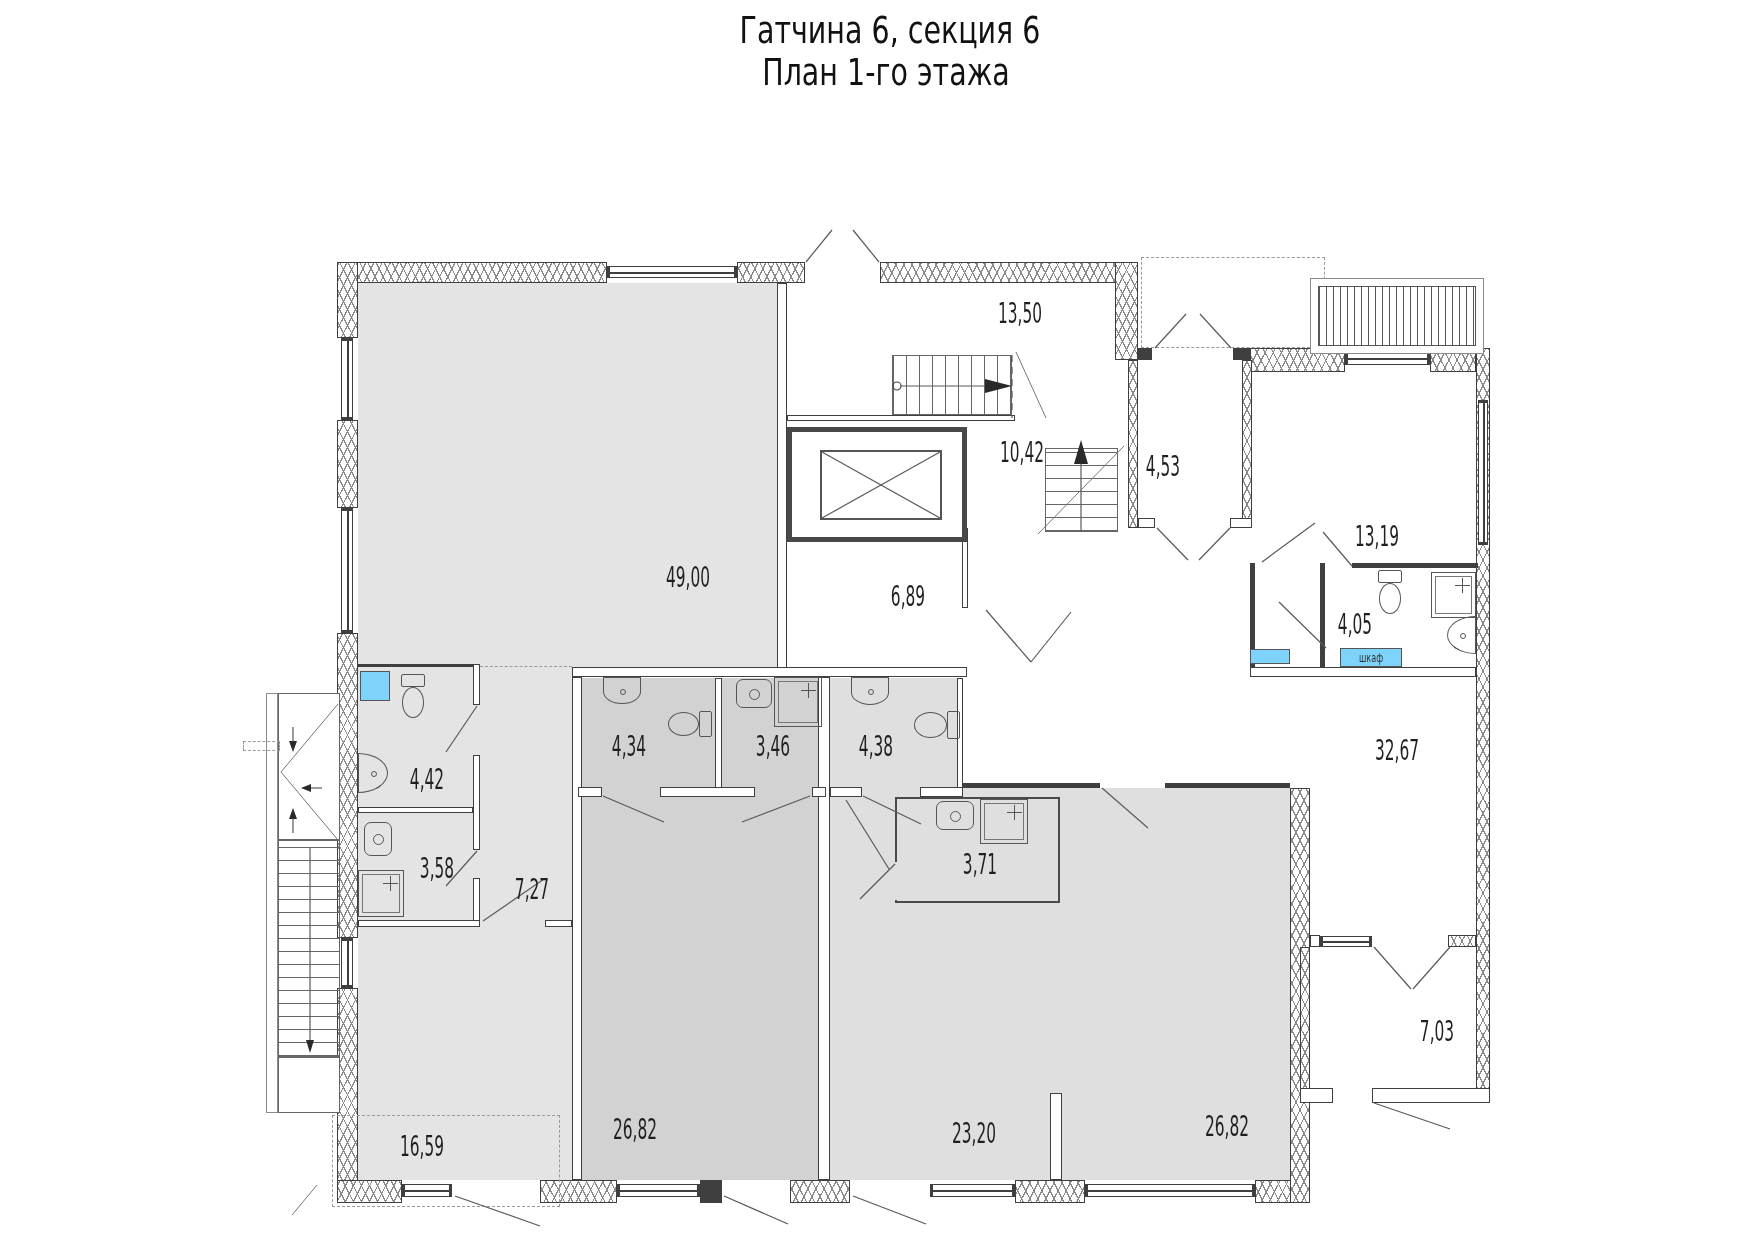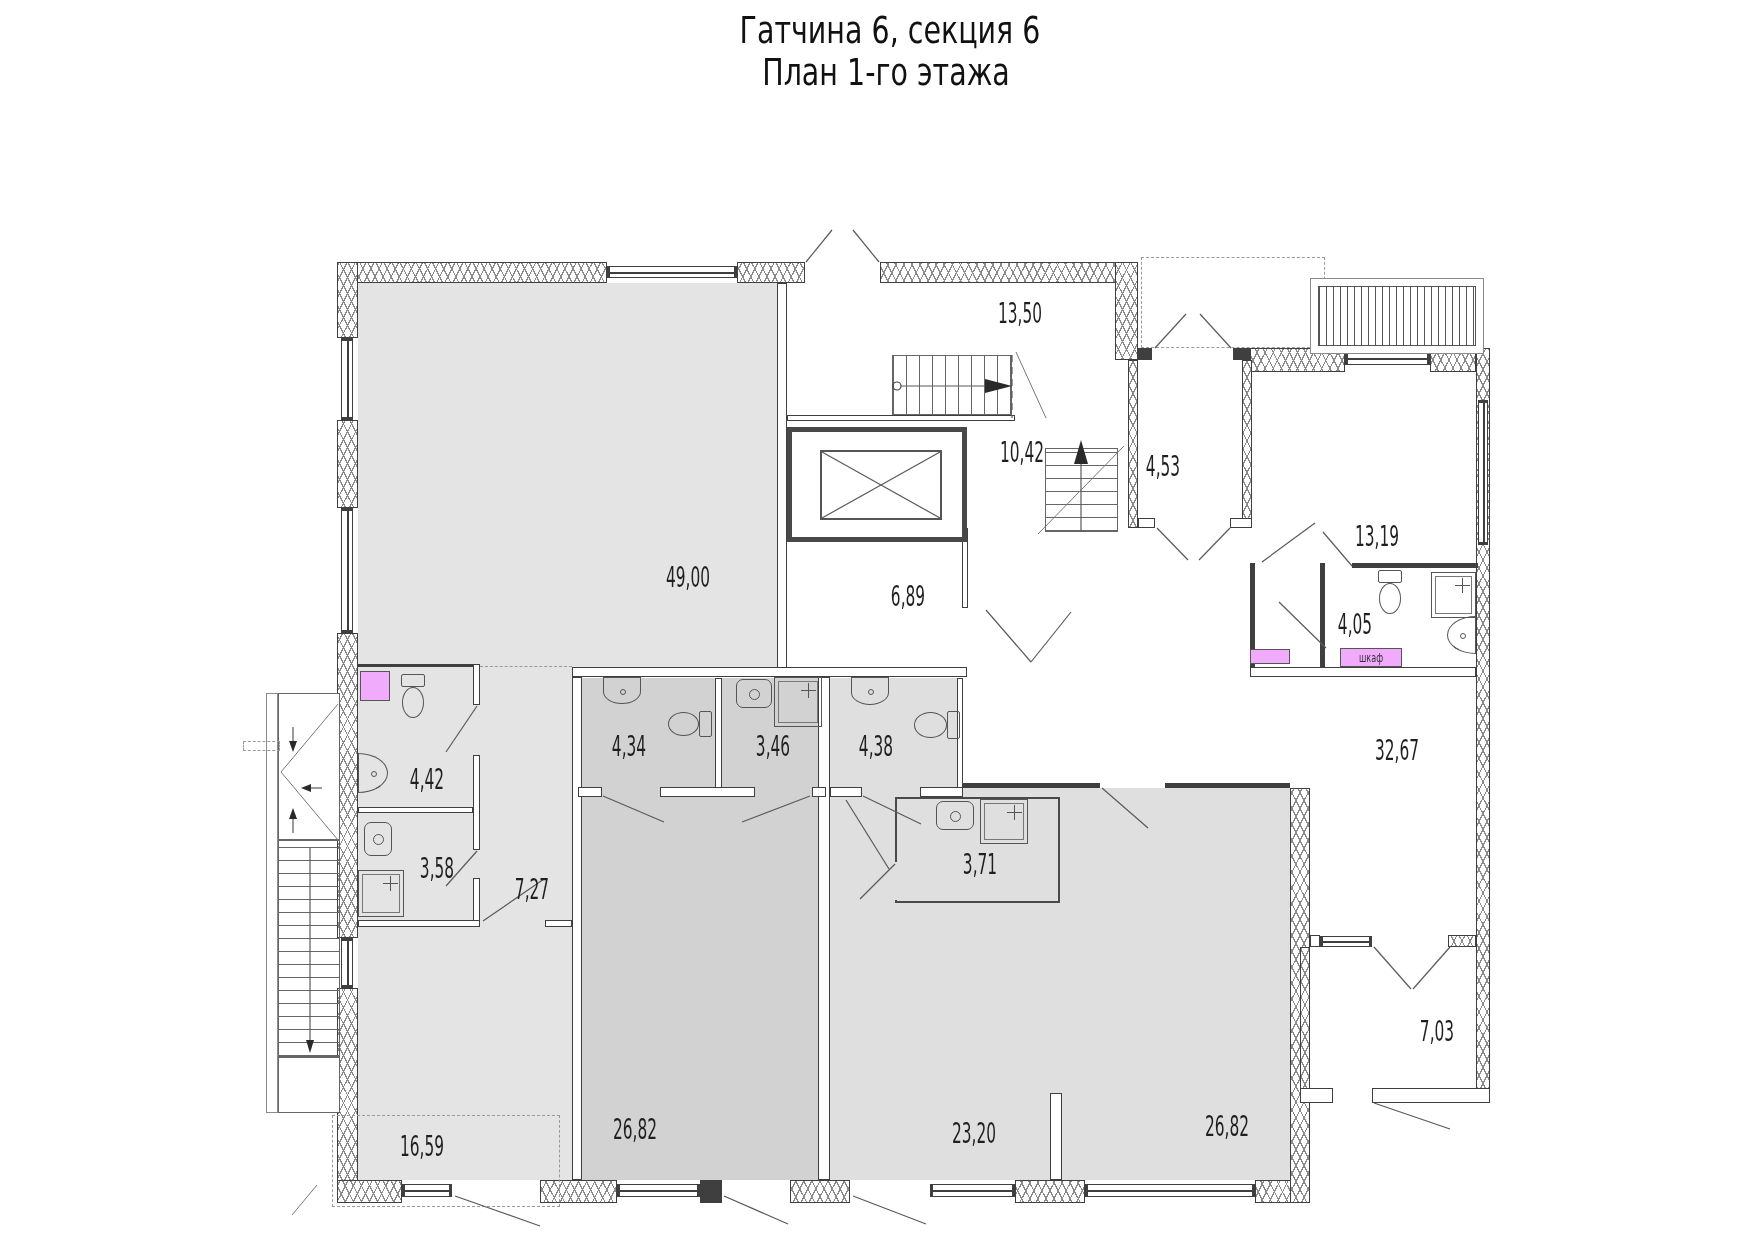--- a/index.html
+++ b/index.html
@@ -22,21 +22,21 @@
   .winv{position:absolute;background:#fff;border-left:1.5px solid var(--line);border-right:1.5px solid var(--line)}
   .winv i{position:absolute;top:0;bottom:0;left:45%;width:2px;background:var(--line)}
   .winv b{position:absolute;left:0;right:0;height:3px;background:var(--line)}
   .winv b.e{bottom:0}
   .dash{position:absolute;border:1.5px dashed #9a9a9a}
   .dline{position:absolute;height:0;border-top:1.5px dashed #9a9a9a}
   .steps-h{position:absolute;border:1px solid #666;background-image:repeating-linear-gradient(90deg,#666 0 1px,transparent 1px 13px)}
   .steps-v{position:absolute;border:1px solid #666;background-image:repeating-linear-gradient(0deg,#666 0 1px,transparent 1px 13px)}
   .stripes{position:absolute;border:1.5px solid #555;background-image:repeating-linear-gradient(90deg,#555 0 1px,transparent 1px 7px)}
   .obox{position:absolute;border:1px solid #8b8b8b;background:#fff}
-  .box{position:absolute;border:1.2px solid #555;background:#f0abfc}
+  .box{position:absolute;border:1.2px solid #555;background:#7dd3fc}
   .lbl{position:absolute;transform:translate(-50%,-50%) scaleX(.55);font-size:28px;color:var(--txt);white-space:nowrap;letter-spacing:0}
   .ttl{position:absolute;transform:translate(-50%,-50%) scaleX(.75);font-size:38px;color:#111;white-space:nowrap}
   .closet-lbl{position:absolute;inset:0;display:flex;align-items:center;justify-content:center;
       font-size:13px;color:#333;transform:scaleX(.62)}
   
   .fx{position:absolute}
   .wc-down:before{content:"";position:absolute;left:1px;right:1px;top:0;height:11px;border:1.2px solid #555;border-radius:2px}
   .wc-down:after{content:"";position:absolute;left:2px;right:2px;top:13px;bottom:0;border:1.2px solid #555;border-radius:50%}
   .wc-left:before{content:"";position:absolute;top:1px;bottom:1px;right:0;width:11px;border:1.2px solid #555;border-radius:2px}
   .wc-left:after{content:"";position:absolute;top:2px;bottom:2px;left:0;right:13px;border:1.2px solid #555;border-radius:50%}

